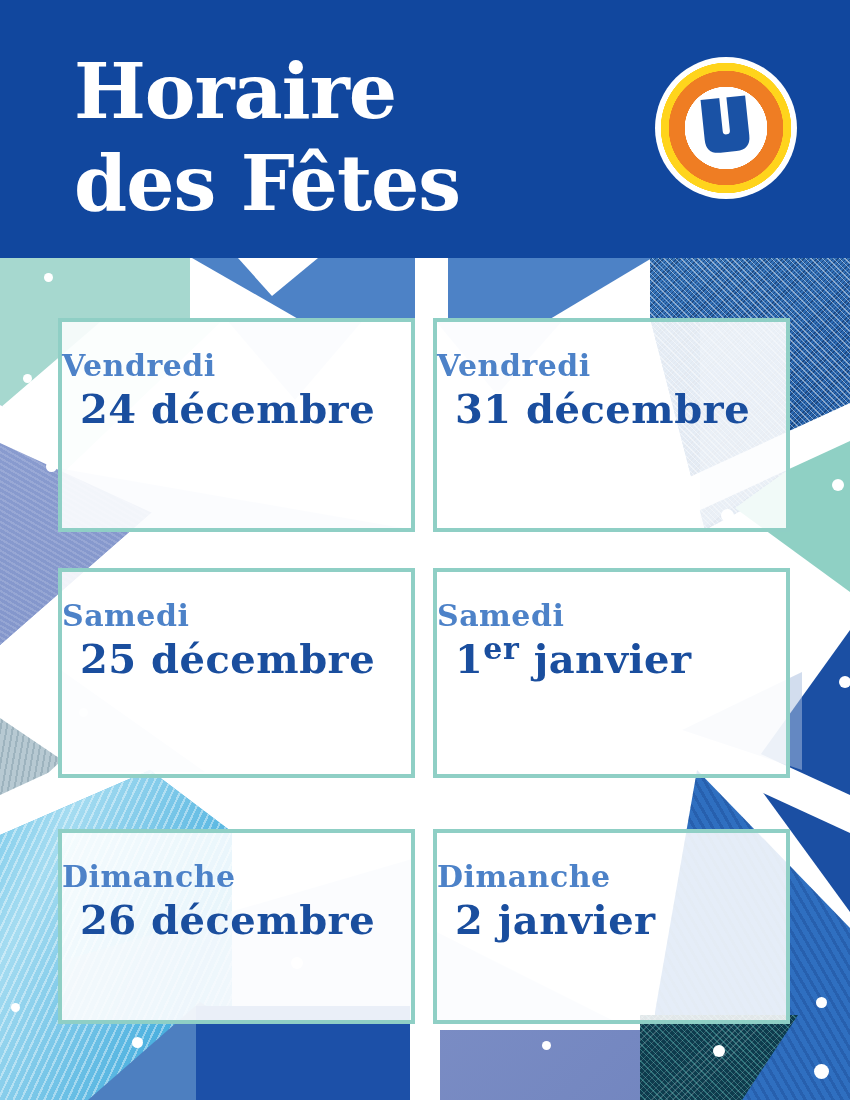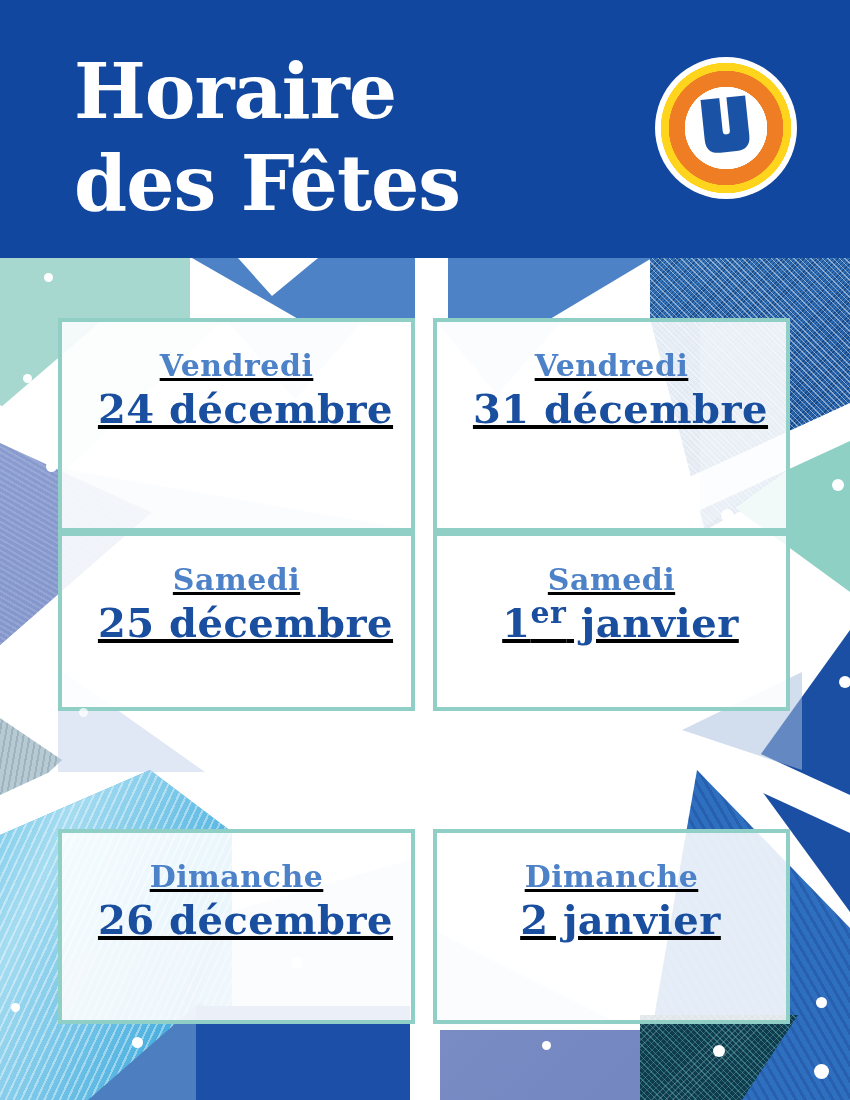--- a/index.html
+++ b/index.html
@@ -84,22 +84,22 @@
   .header{position:absolute;left:0;top:0;width:850px;height:258px;background:#11479e;z-index:10;}
   .title{position:absolute;left:58px;top:30px;margin:16px;color:#ffffff;font-weight:bold;font-size:76px;line-height:92px;letter-spacing:-1px;}
   .title span{display:block;}
   .logo{position:absolute;left:655px;top:57px;width:142px;height:142px;border-radius:50%;
     background:radial-gradient(circle at 50% 50%, #ffffff 0 41px, #ef7d23 41.5px 57px, #ffd41c 57.5px 65px, #ffffff 65.5px 71px);
   }
   .logo svg{position:absolute;left:31px;top:29px;}
 
   
   .card{position:absolute;width:357px;box-sizing:border-box;z-index:3;
-    border:4px solid #8fcfc5;background:rgba(255,255,255,.88);text-align:center;text-decoration:underline;}
-  .r1{top:318px;height:214px;} .r2{top:532px;height:179px;} .r3{top:829px;height:195px;}
+    border:4px solid #8fcfc5;background:rgba(255,255,255,.88);}
+  .r1{top:318px;height:214px;} .r2{top:568px;height:210px;} .r3{top:829px;height:195px;}
   .colL{left:58px;} .colR{left:433px;}
   .day{margin-top:26px;font-size:30px;font-weight:bold;color:#4d82c8;letter-spacing:.5px;}
   .date{margin-top:2px;font-size:40px;font-weight:bold;color:#1a4e9e;letter-spacing:.5px;padding-left:18px;}
   .date sup{font-size:30px;vertical-align:super;line-height:0;}
 
   
   .dot{position:absolute;border-radius:50%;background:#ffffff;z-index:6;}
 </style>
 </head>
 <body>

